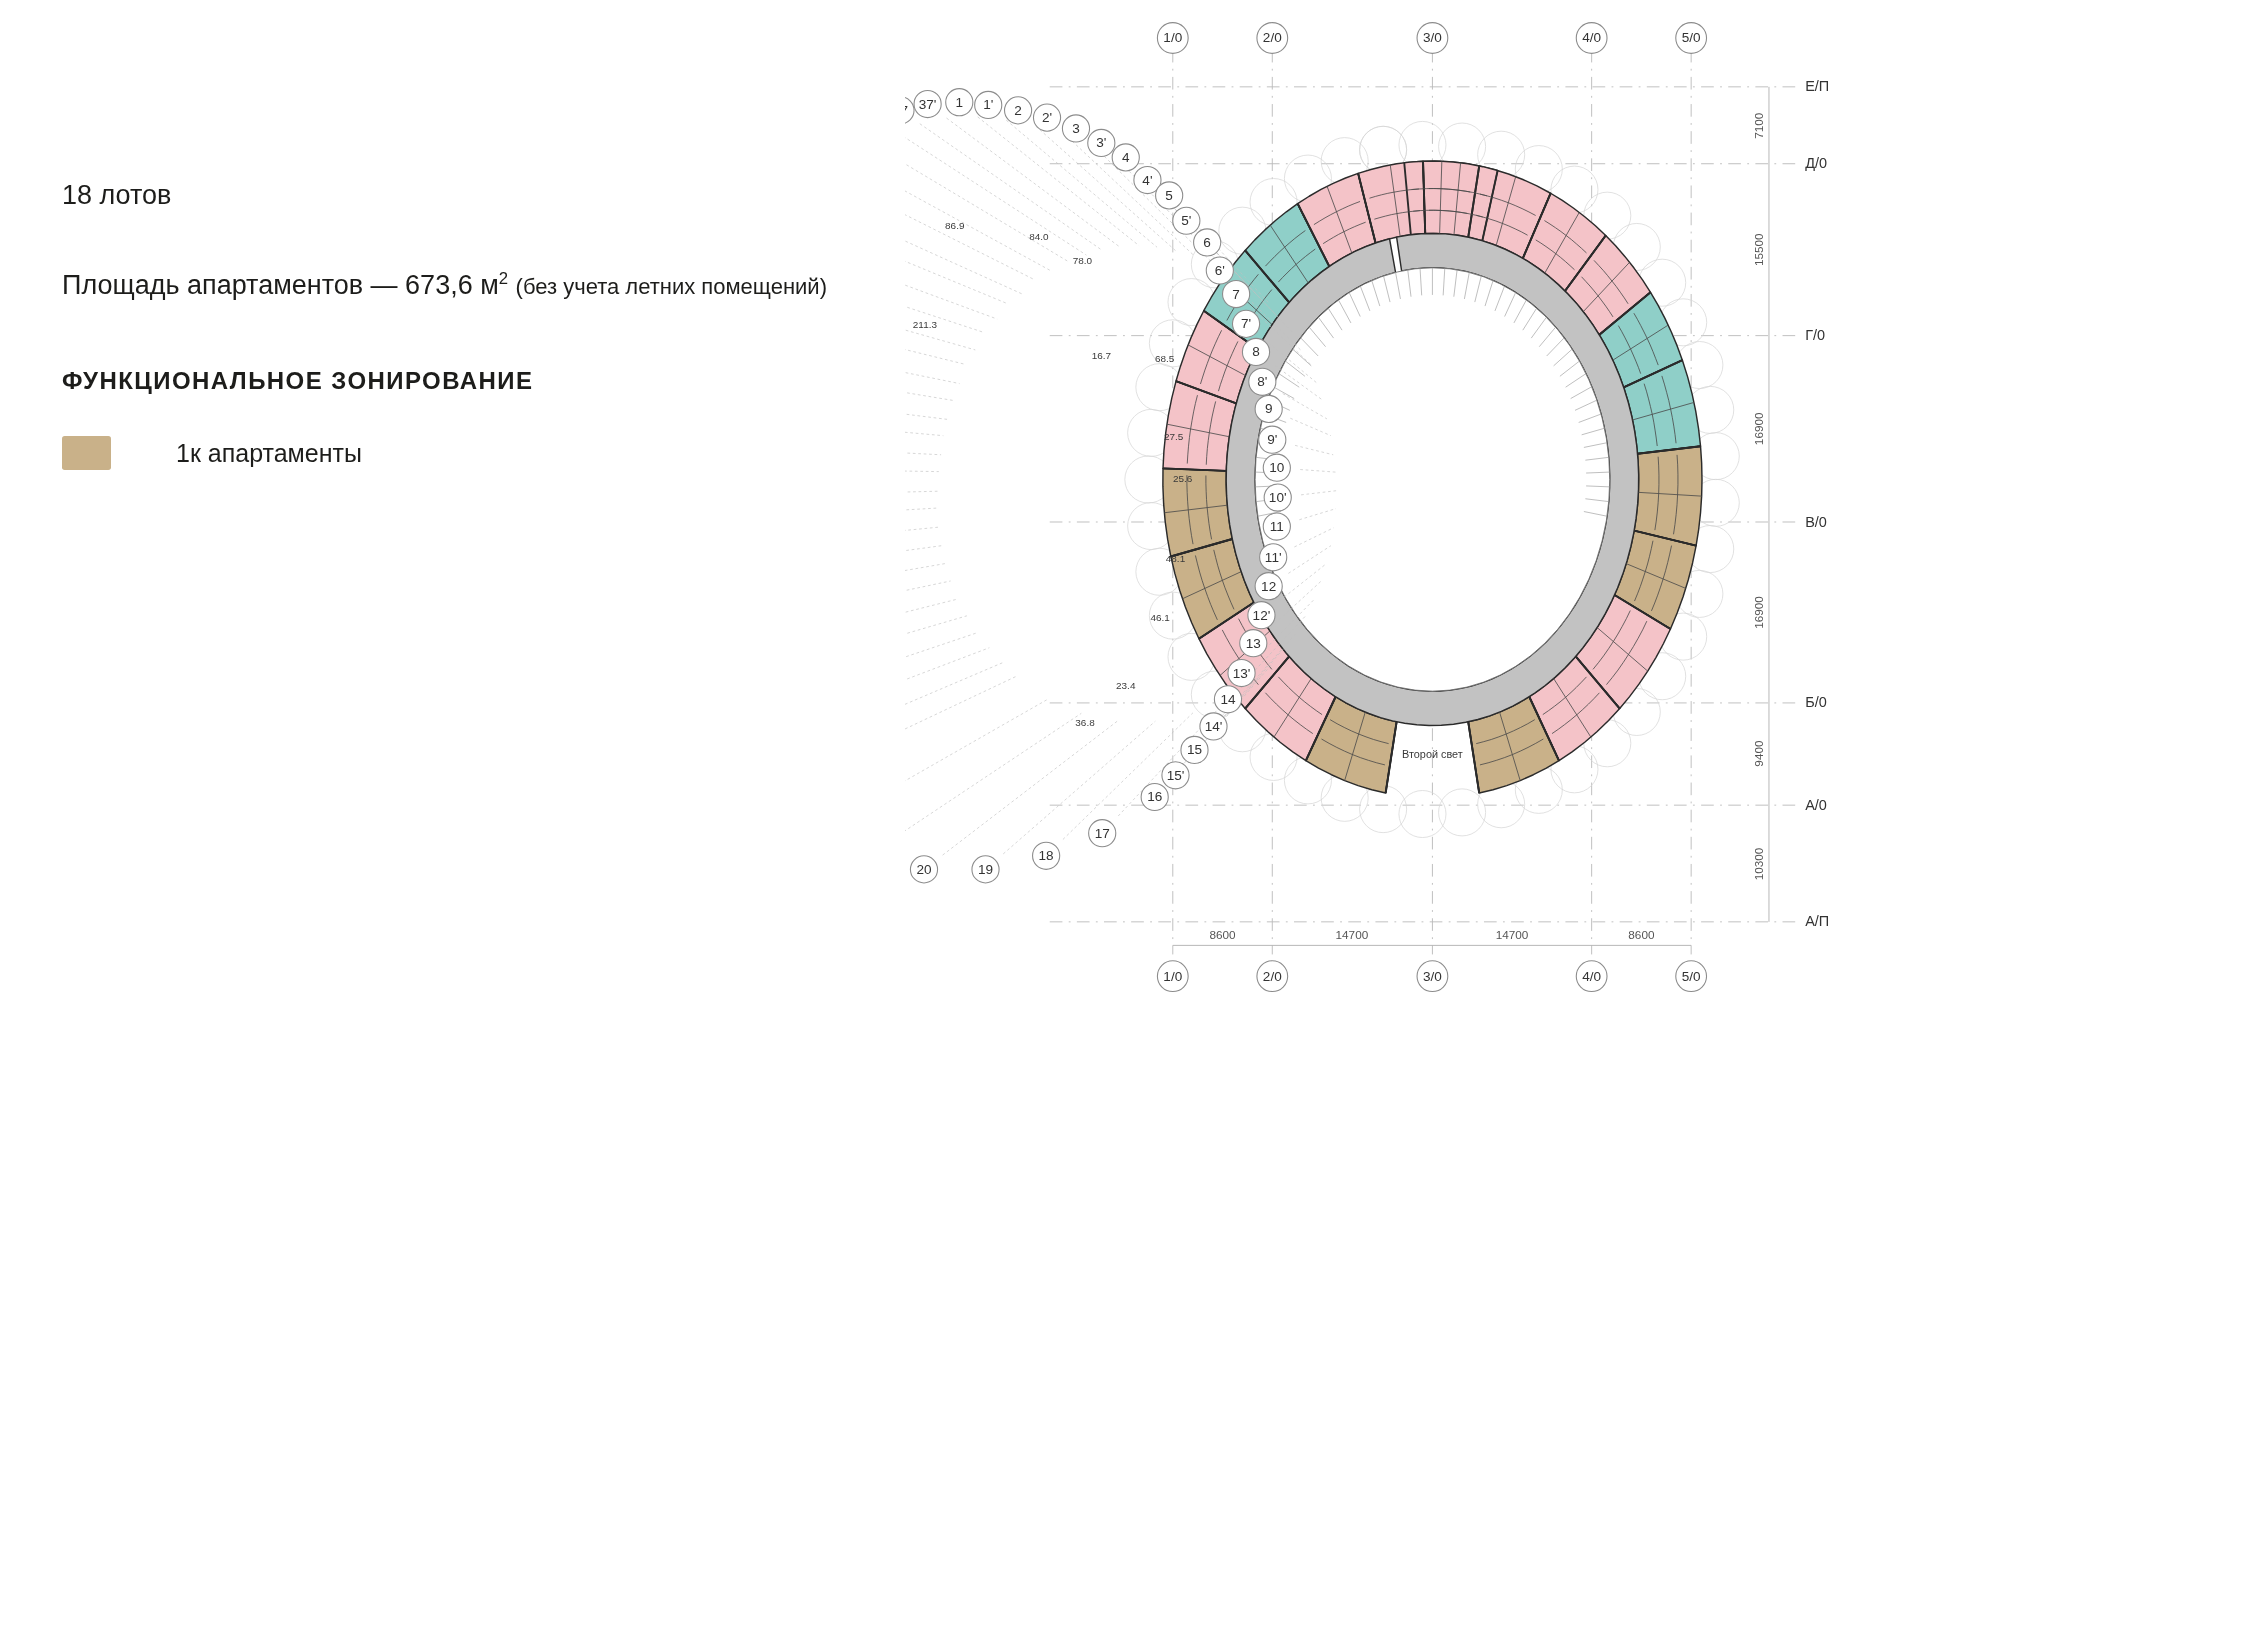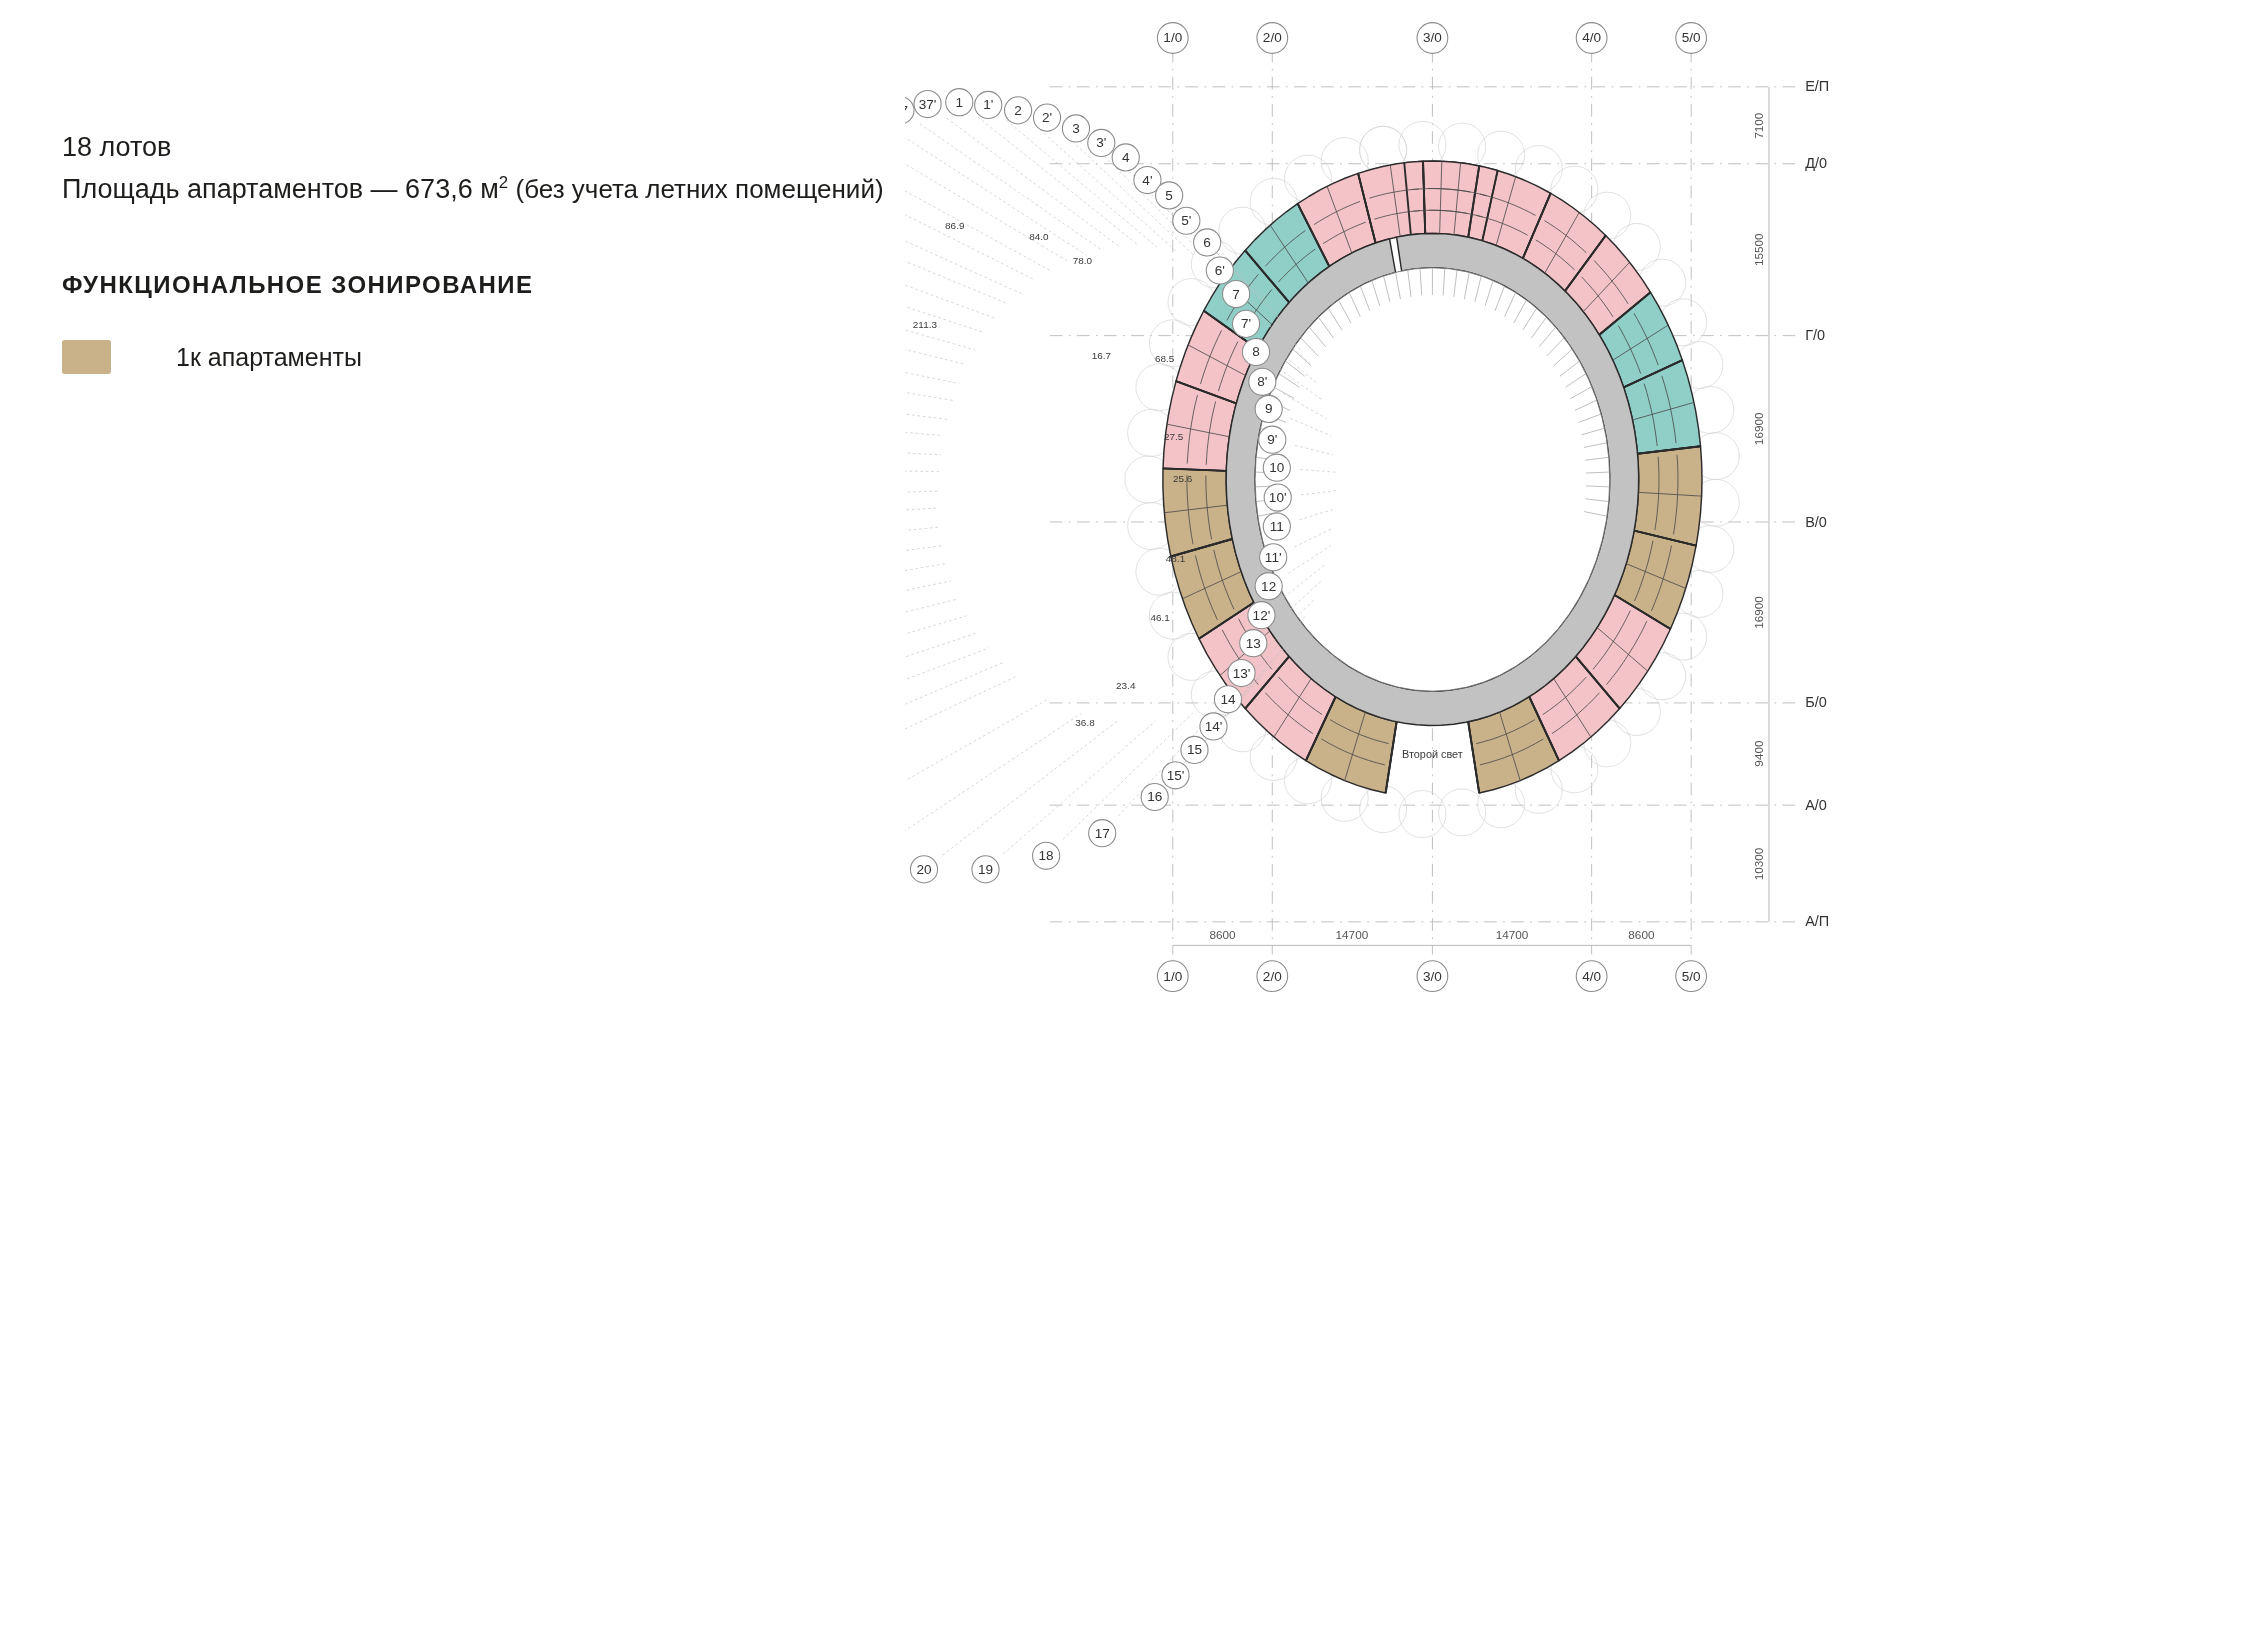--- a/index.html
+++ b/index.html
@@ -22,27 +22,28 @@
     left: 62px;
     top: 127px;
     width: 905px;
   }
   .summary-line {
     font-size: 27px;
     line-height: 1.55;
     font-weight: 400;
     color: #1d1d1b;
     white-space: nowrap;
+    margin-top: 48px;
   }
   .summary-line sup {
     font-size: 0.62em;
     vertical-align: super;
   }
   .summary-note {
-    font-size: 26px;
+    font-size: 22px;
     color: #1d1d1b;
   }
 
   #legend-title {
     margin-top: 60px;
     font-size: 24px;
     font-weight: bold;
     letter-spacing: 0.06em;
     color: #1d1d1b;
   }

